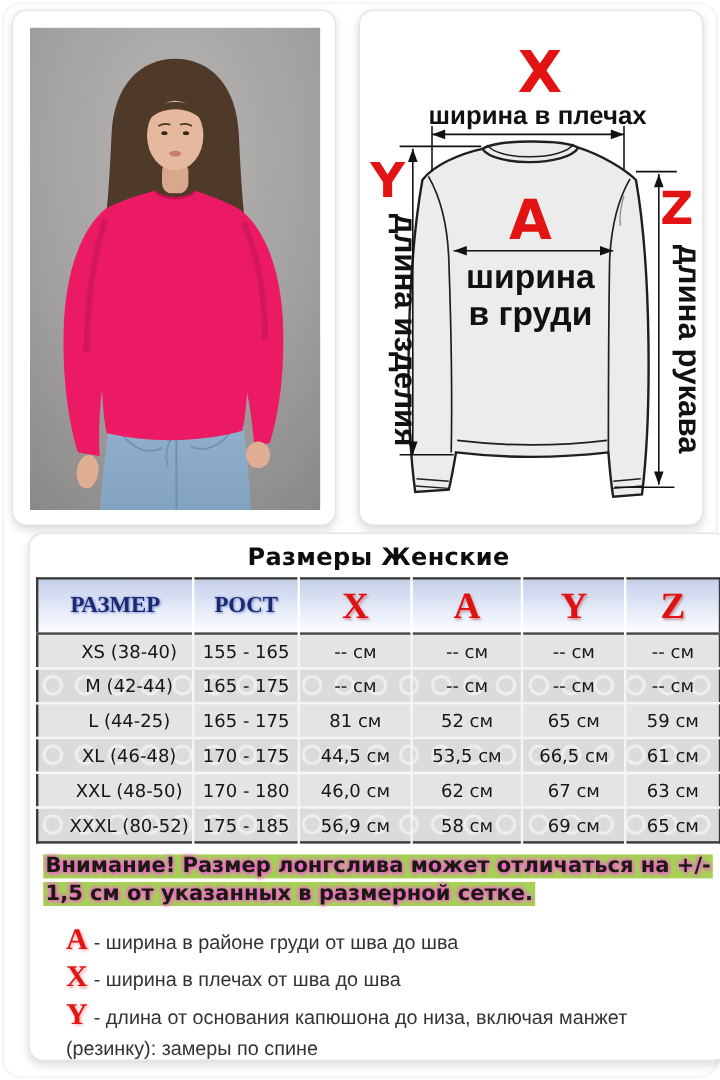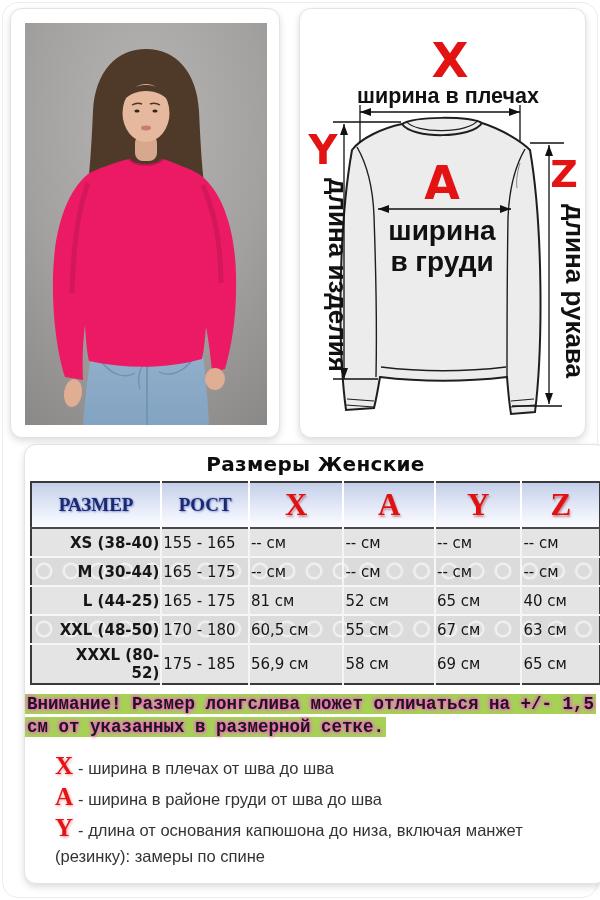--- a/index.html
+++ b/index.html
@@ -19,33 +19,33 @@
               table-layout:fixed;}
   thead th{height:42px;background:linear-gradient(#c4cfe9,#e8edf9 62%,#fbfcff);
            vertical-align:middle;}
   thead tr{border-bottom:2px solid #4a4a4a;}
   th + th, td + td{border-left:2px solid #f5f5f5;margin-left:10px;}
   thead th + th{border-left:2px solid #ffffff;}
   .th-name{font-family:"Liberation Serif",serif;font-weight:bold;font-size:19px;color:#1c2a6d;
            text-shadow:1px 1px 2px rgba(110,130,210,.85),-1px -1px 1px rgba(150,165,230,.45);}
   .th-letter{font-family:"Liberation Serif",serif;font-weight:bold;font-size:31px;color:#e01111;
              text-shadow:1px 2px 2px rgba(170,50,50,.5);}
-  tbody td{height:25px;font-size:15px;color:#161616;text-align:left;vertical-align:middle;}
+  tbody td{height:25px;font-size:15px;color:#161616;text-align:center;vertical-align:middle;}
   tbody tr + tr{border-top:2px solid #f6f6f6;}
-  td.c-size{text-align:right;padding-left:24px;font-weight:bold;}
+  td.c-size{text-align:center;padding-left:24px;font-weight:normal;}
   tbody tr:nth-child(odd){background-color:#e4e4e4;}
   tbody tr:nth-child(even){background-color:#dbdbdb;
      background-image:radial-gradient(circle 9px at 13px 12px,
         rgba(219,219,219,0) 5.5px, rgba(255,255,255,.55) 6.5px,
         rgba(255,255,255,.55) 8px, rgba(219,219,219,0) 9px);
      background-size:27px 25px;}
   col.c1{width:22.9%} col.c2{width:15.4%} col.c3{width:16.6%}
   col.c4{width:16.1%} col.c5{width:15.2%} col.c6{width:13.8%}
 
-  .note{margin:8px 6px 0 0;line-height:1.34;font-size:17.5px;font-weight:bold;font-family:Liberation Mono, monospace;}
+  .note{margin:8px 6px 0 11px;line-height:1.34;font-size:17.5px;font-weight:bold;}
   .note .hl{background:#a6d155;color:#191c0b;padding:0 2px;
             -webkit-box-decoration-break:clone;box-decoration-break:clone;
             text-shadow:1px 1px 3px #f25ad4,-1px -1px 3px #f25ad4,0 0 4px #f878de;}
 
   .legend{margin:13px 40px 0 30px;max-width:515px;}
   .legend-item{line-height:26px;margin-bottom:3px;font-size:16.5px;color:#333;
                font-family:"Liberation Sans",sans-serif;}
   .legend-letter{font-family:"Liberation Serif",serif;font-weight:bold;font-size:25px;
                  color:#e31414;text-shadow:1px 1px 3px rgba(235,80,80,.6);margin-right:5px;}
 
@@ -196,64 +196,72 @@
       <tbody>
         <tr>
           <td class="c-size">XS (38-40)</td>
           <td>155 - 165</td>
           <td>-- см</td>
           <td>-- см</td>
           <td>-- см</td>
           <td>-- см</td>
         </tr>
         <tr>
-          <td class="c-size">M (30-44)</td>
+          <td class="c-size">M (42-44)</td>
           <td>165 - 175</td>
           <td>-- см</td>
           <td>-- см</td>
           <td>-- см</td>
           <td>-- см</td>
         </tr>
         <tr>
           <td class="c-size">L (44-25)</td>
           <td>165 - 175</td>
           <td>81 см</td>
           <td>52 см</td>
           <td>65 см</td>
-          <td>40 см</td>
+          <td>59 см</td>
+        </tr>
+        <tr>
+          <td class="c-size">XL (46-48)</td>
+          <td>170 - 175</td>
+          <td>44,5 см</td>
+          <td>53,5 см</td>
+          <td>66,5 см</td>
+          <td>61 см</td>
         </tr>
         <tr>
           <td class="c-size">XXL (48-50)</td>
           <td>170 - 180</td>
-          <td>60,5 см</td>
-          <td>55 см</td>
+          <td>46,0 см</td>
+          <td>62 см</td>
           <td>67 см</td>
           <td>63 см</td>
         </tr>
         <tr>
           <td class="c-size">XXXL (80-52)</td>
           <td>175 - 185</td>
           <td>56,9 см</td>
           <td>58 см</td>
           <td>69 см</td>
           <td>65 см</td>
         </tr>
       </tbody>
     </table>
 
     <div class="note">
       <span class="hl">Внимание! Размер лонгслива может отличаться на +/- 1,5 см от указанных в размерной сетке.</span>
     </div>
 
     <div class="legend">
       <div class="legend-item">
-        <span class="legend-letter">X</span><span class="legend-text">- ширина в плечах от шва до шва</span>
+        <span class="legend-letter">A</span><span class="legend-text">- ширина в районе груди от шва до шва</span>
       </div>
       <div class="legend-item">
-        <span class="legend-letter">A</span><span class="legend-text">- ширина в районе груди от шва до шва</span>
+        <span class="legend-letter">X</span><span class="legend-text">- ширина в плечах от шва до шва</span>
       </div>
       <div class="legend-item">
         <span class="legend-letter">Y</span><span class="legend-text">- длина от основания капюшона до низа, включая манжет (резинку): замеры по спине</span>
       </div>
 
     </div>
   </div>
 </div>
 
 </body></html>

